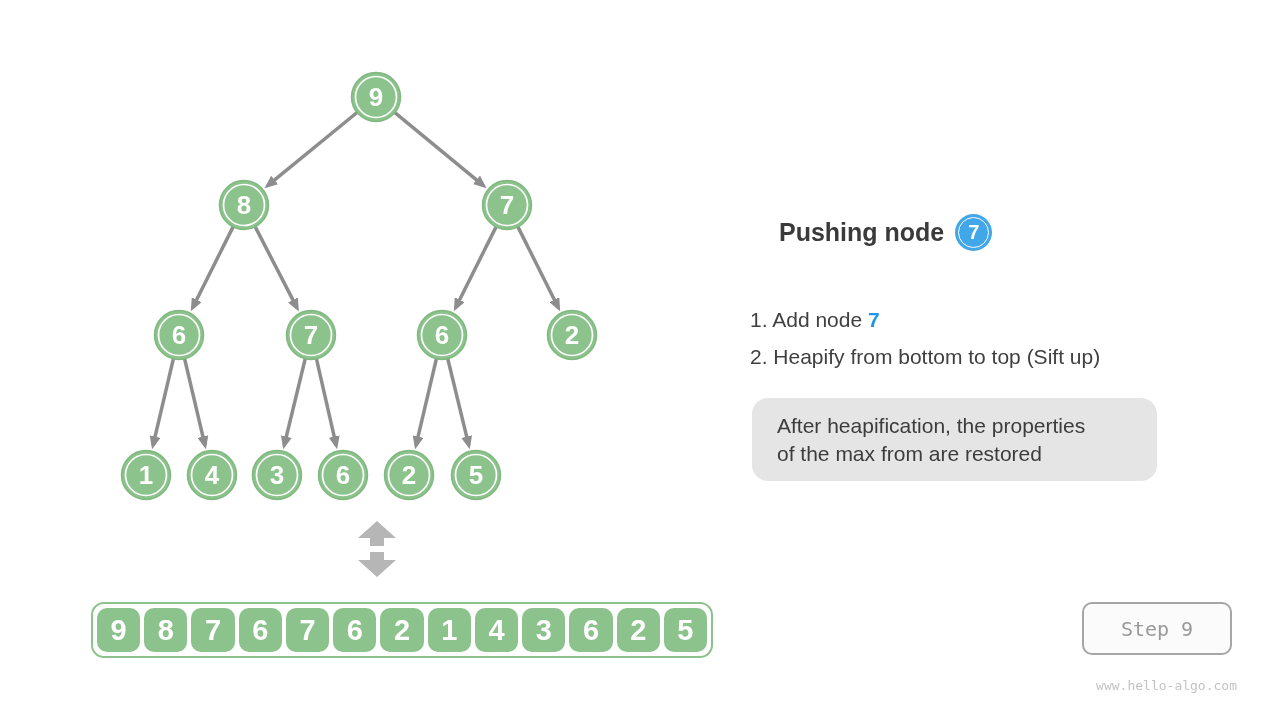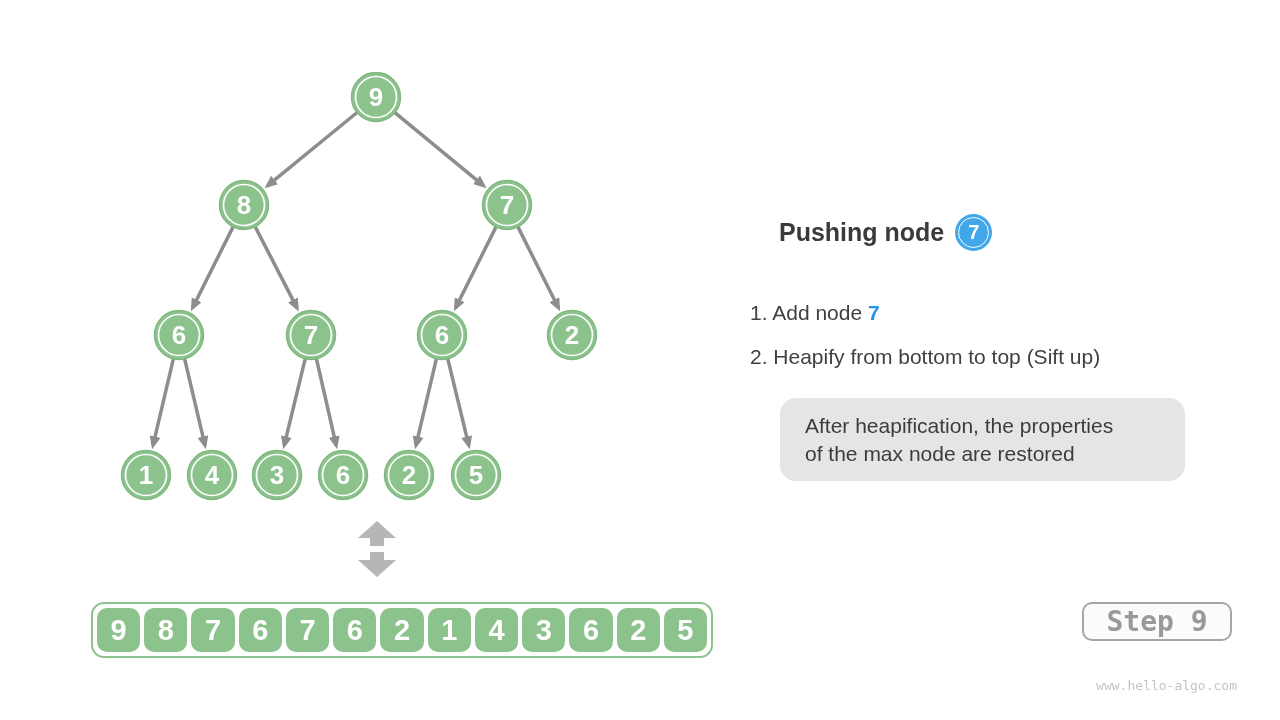--- a/index.html
+++ b/index.html
@@ -44,36 +44,36 @@
     color:#fff; font-weight:bold; font-size:20px;
     display:flex; align-items:center; justify-content:center; position:relative; flex:0 0 auto;
   }
   .node-badge::after {
     content:""; position:absolute; inset:3px; border:1.6px solid rgba(255,255,255,.95); border-radius:50%;
   }
   .step-item {
     position:absolute; left:750px; height:26px; display:flex; align-items:center;
     font-size:21px; color:var(--body_text); white-space:pre;
   }
-  .step-item-1 { top:300px; }
+  .step-item-1 { top:307px; }
   .step-item-2 { top:344px; }
   .hl { color:var(--highlight_blue); font-weight:bold; white-space:pre; }
   .seg { white-space:pre; }
 
   .note-box {
-    position:absolute; left:780px; top:398px; width:405px; height:83px;
+    position:absolute; left:752px; top:398px; width:405px; height:83px;
     background:var(--note_bg); border-radius:16px;
     padding:14px 10px 0 25px; font-size:21px; line-height:28px; color:var(--note_text);
   }
 
   .step-button {
-    position:absolute; left:1082px; top:602px; width:150px; height:39px;
+    position:absolute; left:1082px; top:602px; width:150px; height:53px;
     border:2px solid var(--step_border); border-radius:10px; background:var(--step_bg);
     display:flex; align-items:center; justify-content:center;
-    font-family:"DejaVu Sans Mono", monospace; font-weight:bold; font-size:28px;
+    font-family:"DejaVu Sans Mono", monospace; font-weight:normal; font-size:20px;
     color:var(--step_text); cursor:pointer;
   }
 
   .watermark {
     position:absolute; left:1077px; top:678px; width:160px;
     font-family:"DejaVu Sans Mono", monospace; font-size:13px; color:var(--watermark);
     text-align:right; white-space:nowrap;
   }
 </style>
 </head>
@@ -201,21 +201,21 @@
   <div class="step-item step-item-1">
     <span class="seg">1. Add node </span><span class="hl">7</span>
   </div>
 
   <div class="step-item step-item-2">
     <span class="seg">2. Heapify from bottom to top (Sift up)</span><span class="hl"></span><span class="seg"></span>
   </div>
 
   <div class="note-box">
     <div>After heapification, the properties</div>
-    <div>of the max node are restored</div>
+    <div>of the max from are restored</div>
   </div>
 
   <div class="step-button">
     <span>Step 9</span>
   </div>
 
   <div class="watermark">www.hello-algo.com</div>
 
 </div>
 

